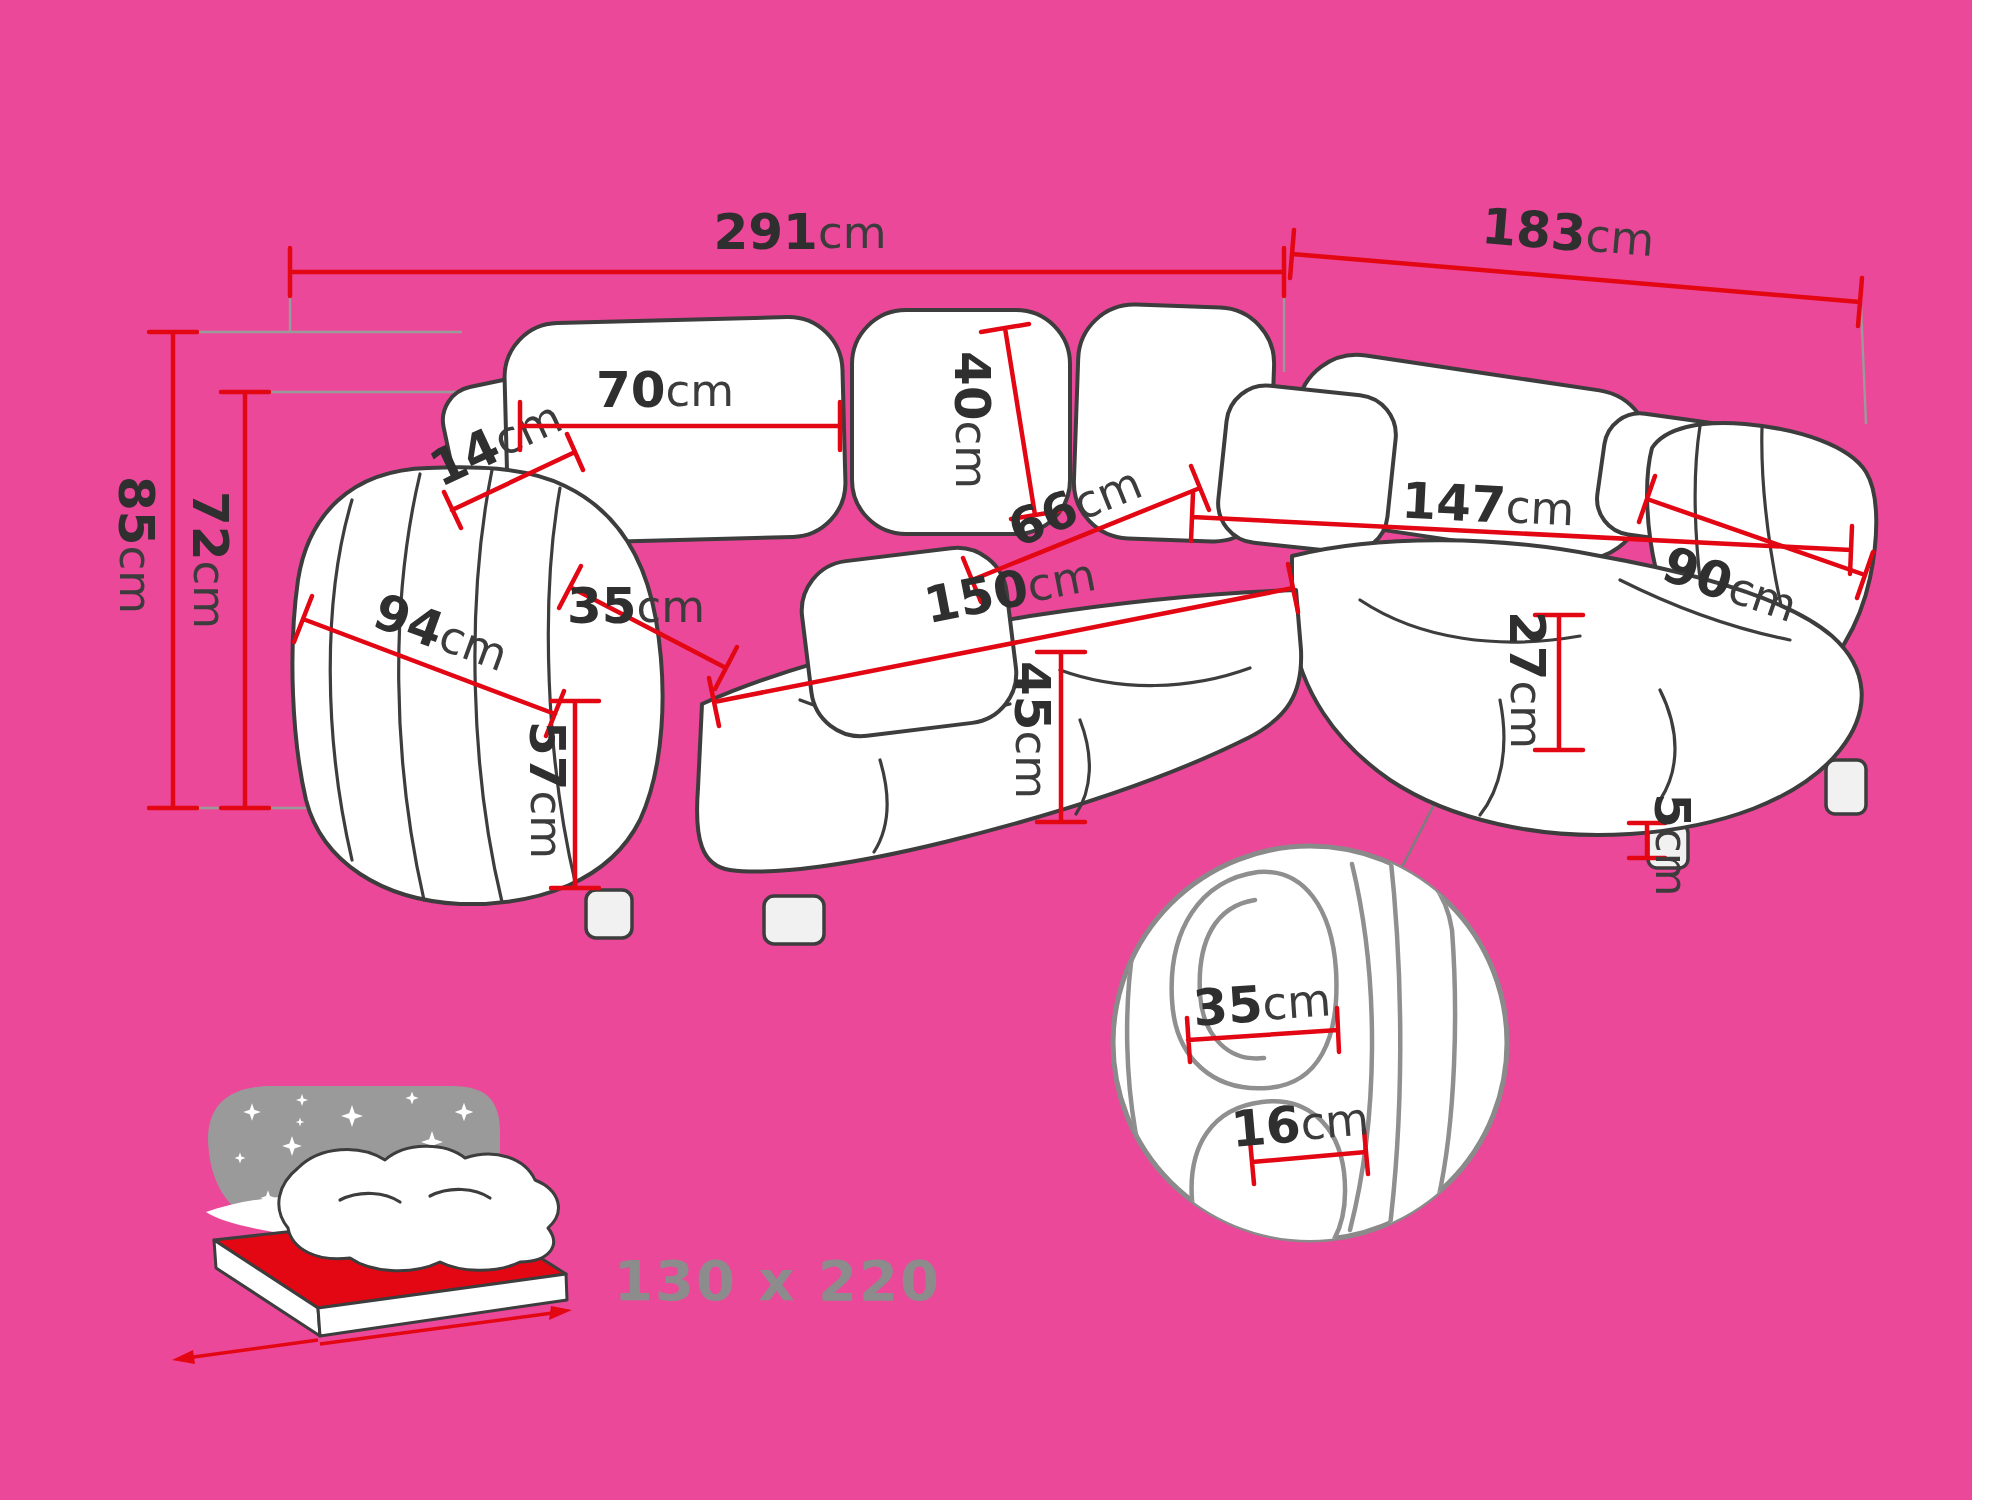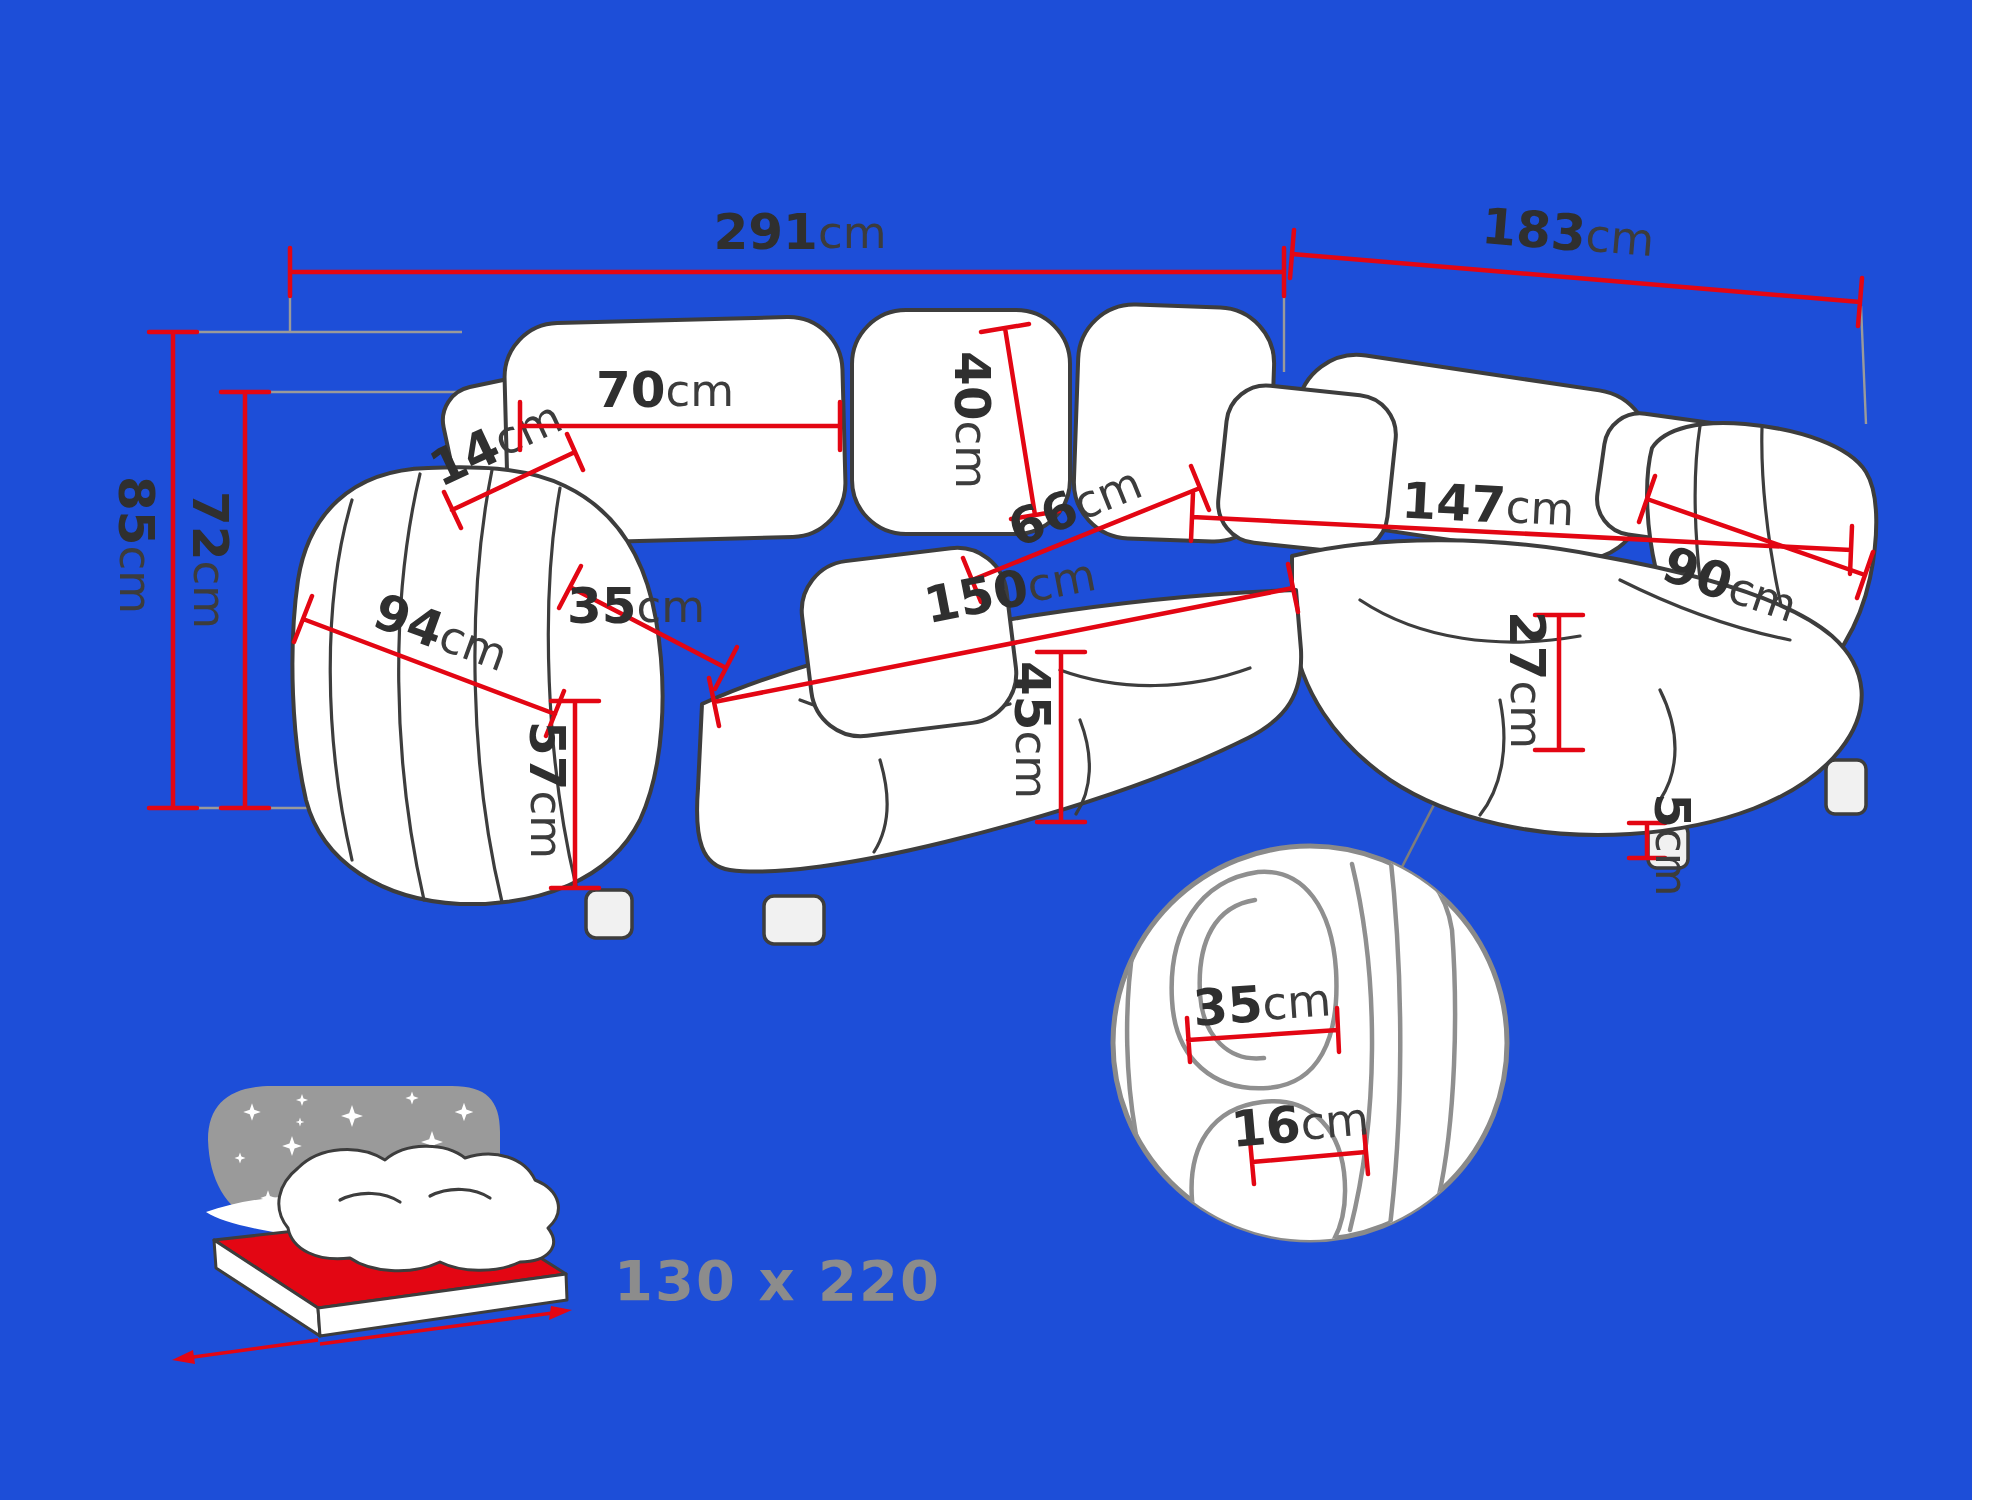--- a/index.html
+++ b/index.html
@@ -1,16 +1,16 @@
 <!DOCTYPE html>
 <html><head>
 <meta charset="utf-8">
 <style>
   html,body{margin:0;padding:0;background:#ffffff;}
-  .canvas{position:relative;width:1972px;height:1500px;background:#1d4ed8;overflow:hidden;}
+  .canvas{position:relative;width:1972px;height:1500px;background:#ec4899;overflow:hidden;}
   svg{display:block;}
   text{font-family:"DejaVu Sans","Liberation Sans",sans-serif;}
   .sofa-line{fill:#ffffff;stroke:#3d3d3d;stroke-width:4;stroke-linejoin:round;stroke-linecap:round;}
   .sofa-curve{fill:none;stroke:#3d3d3d;stroke-width:3.2;stroke-linecap:round;}
   .leg{fill:#f1f1f1;stroke:#3d3d3d;stroke-width:3.5;}
   .dim{fill:none;stroke:#e30613;stroke-width:4.5;stroke-linecap:round;}
   .ext{fill:none;stroke:#9a9a9a;stroke-width:2.4;}
   .leader{fill:none;stroke:#7d7d7d;stroke-width:2.6;}
   .lbl{fill:#2f2f2f;font-size:50px;text-anchor:middle;dominant-baseline:central;}
   .lbl .num{font-weight:700;}

